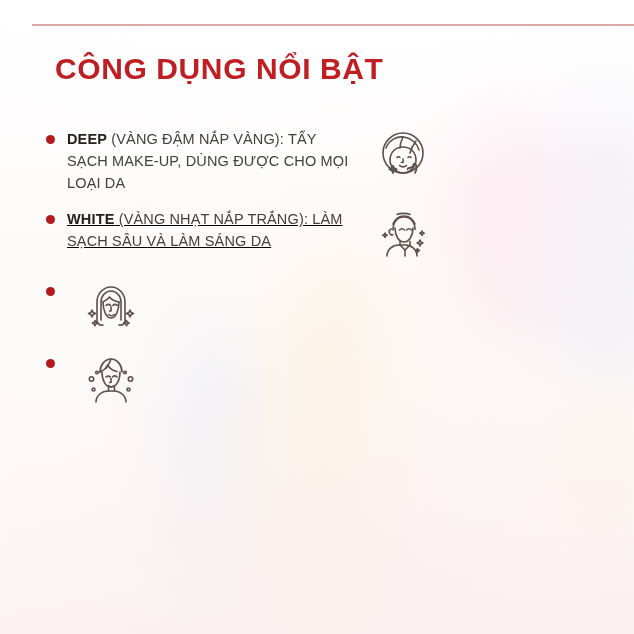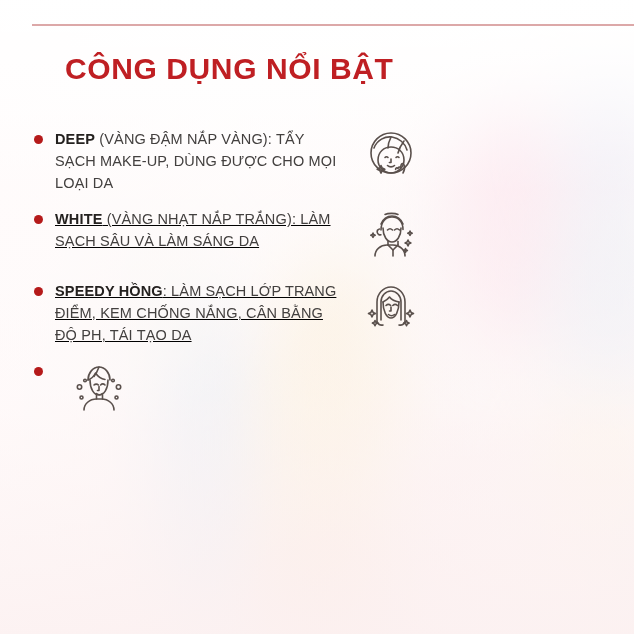--- a/index.html
+++ b/index.html
@@ -61,35 +61,35 @@
     left: 32px;
     right: 0;
     top: 24px;
     height: 2px;
     background: #dca8a8;
   }
 
   
   .title {
     position: absolute;
-    left: 65px;
+    left: 55px;
     top: 52px;
     margin: 0;
     font-size: 30px;
     font-weight: bold;
     letter-spacing: 0.6px;
     color: #bf1f23;
     line-height: 1.15;
     white-space: nowrap;
   }
 
   
   .benefits {
     position: absolute;
-    left: 34px;
+    left: 46px;
     top: 128px;
     width: 500px;
     margin: 0;
     padding: 0;
     list-style: none;
   }
   .benefit {
     position: relative;
     display: flex;
     align-items: flex-start;
@@ -210,21 +210,20 @@
             <path d="M51 29l.7 1.5 1.5.7-1.5.7-.7 1.5-.7-1.5-1.5-.7 1.5-.7z"></path>
             <path d="M46.5 46.5l.6 1.3 1.3.6-1.3.6-.6 1.3-.6-1.3-1.3-.6 1.3-.6z"></path>
             <path d="M14 31l.7 1.5 1.5.7-1.5.7-.7 1.5-.7-1.5-1.5-.7 1.5-.7z"></path>
           </g>
         </svg>
       </span>
     </li>
 
     <li class="benefit">
       <span class="bullet-dot"></span>
-      <span class="benefit-text"><span class="lead">SPEEDY HỒNG</span><span>: LÀM SẠCH LỚP TRANG ĐIỂM, KEM CHỐNG NẮNG, CÂN BẰNG ĐỘ PH, TÁI TẠO DA</span></span>
       <span class="benefit-icon">
         <svg viewBox="0 0 64 64" aria-hidden="true">
           <g class="ico">
             <path d="M18 48V28c0-8 6-15 14-15s14 7 14 15v20"></path>
             <path d="M22 46V28c0-6 4.5-11 10-11s10 5 10 11v18"></path>
             <path d="M24 28c0 9 3.5 16 8 16s8-7 8-16"></path>
             <path d="M24 28c2.5-1.2 5-3 6.5-5 2 2.6 6 4.5 9.5 5"></path>
             <path d="M27 31.5c1.3-1.3 3.4-1.3 4.7 0"></path>
             <path d="M33.8 31.5c1.3-1.3 3.4-1.3 4.7 0"></path>
             <path d="M32 33v4h-1.5"></path>

